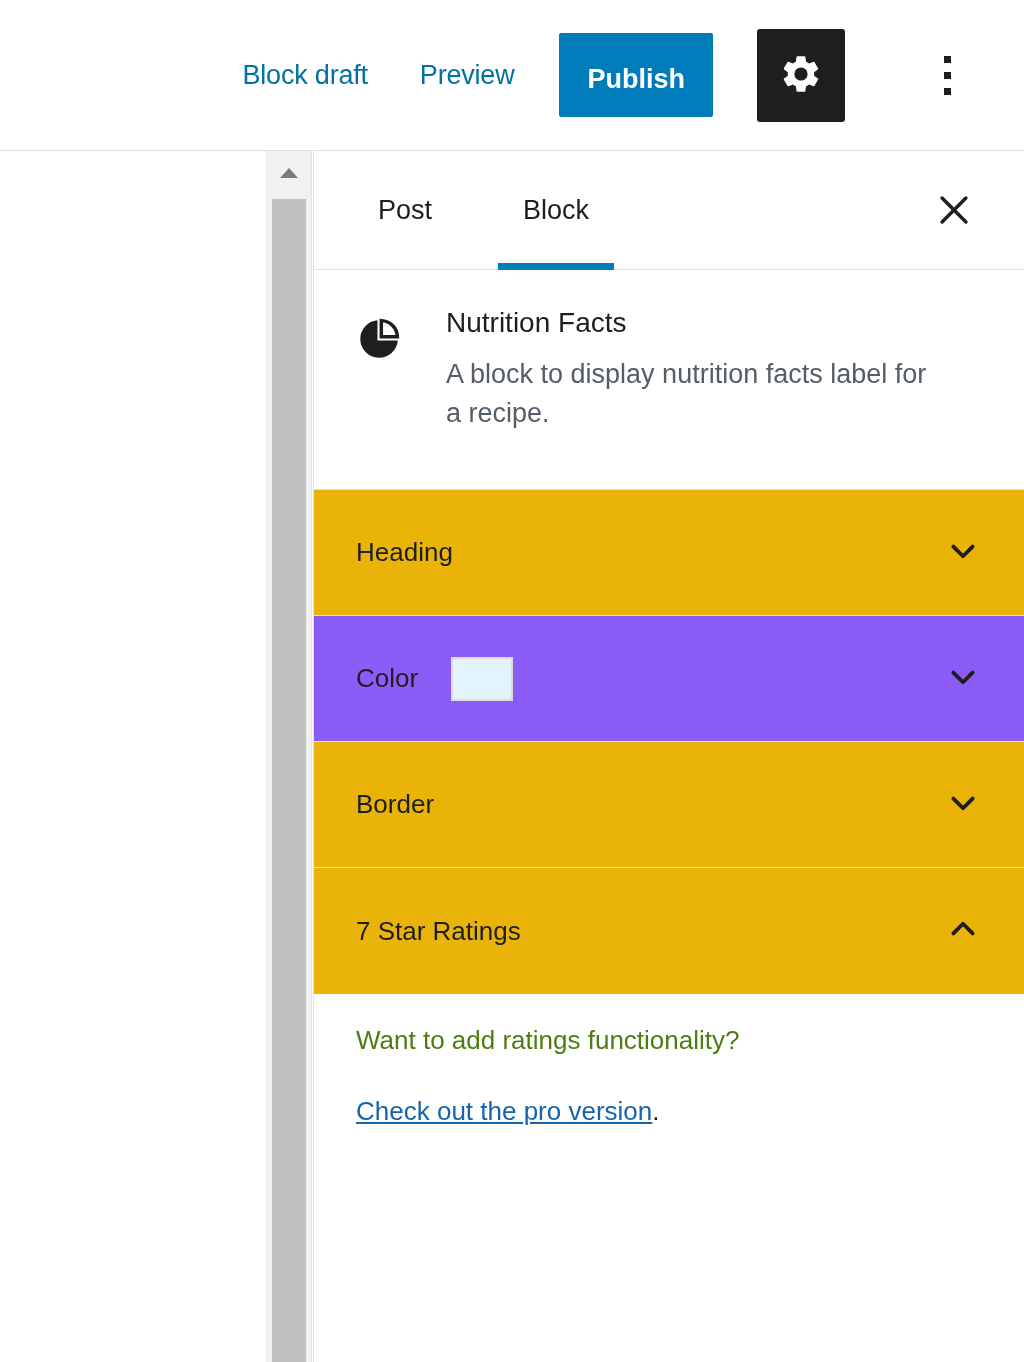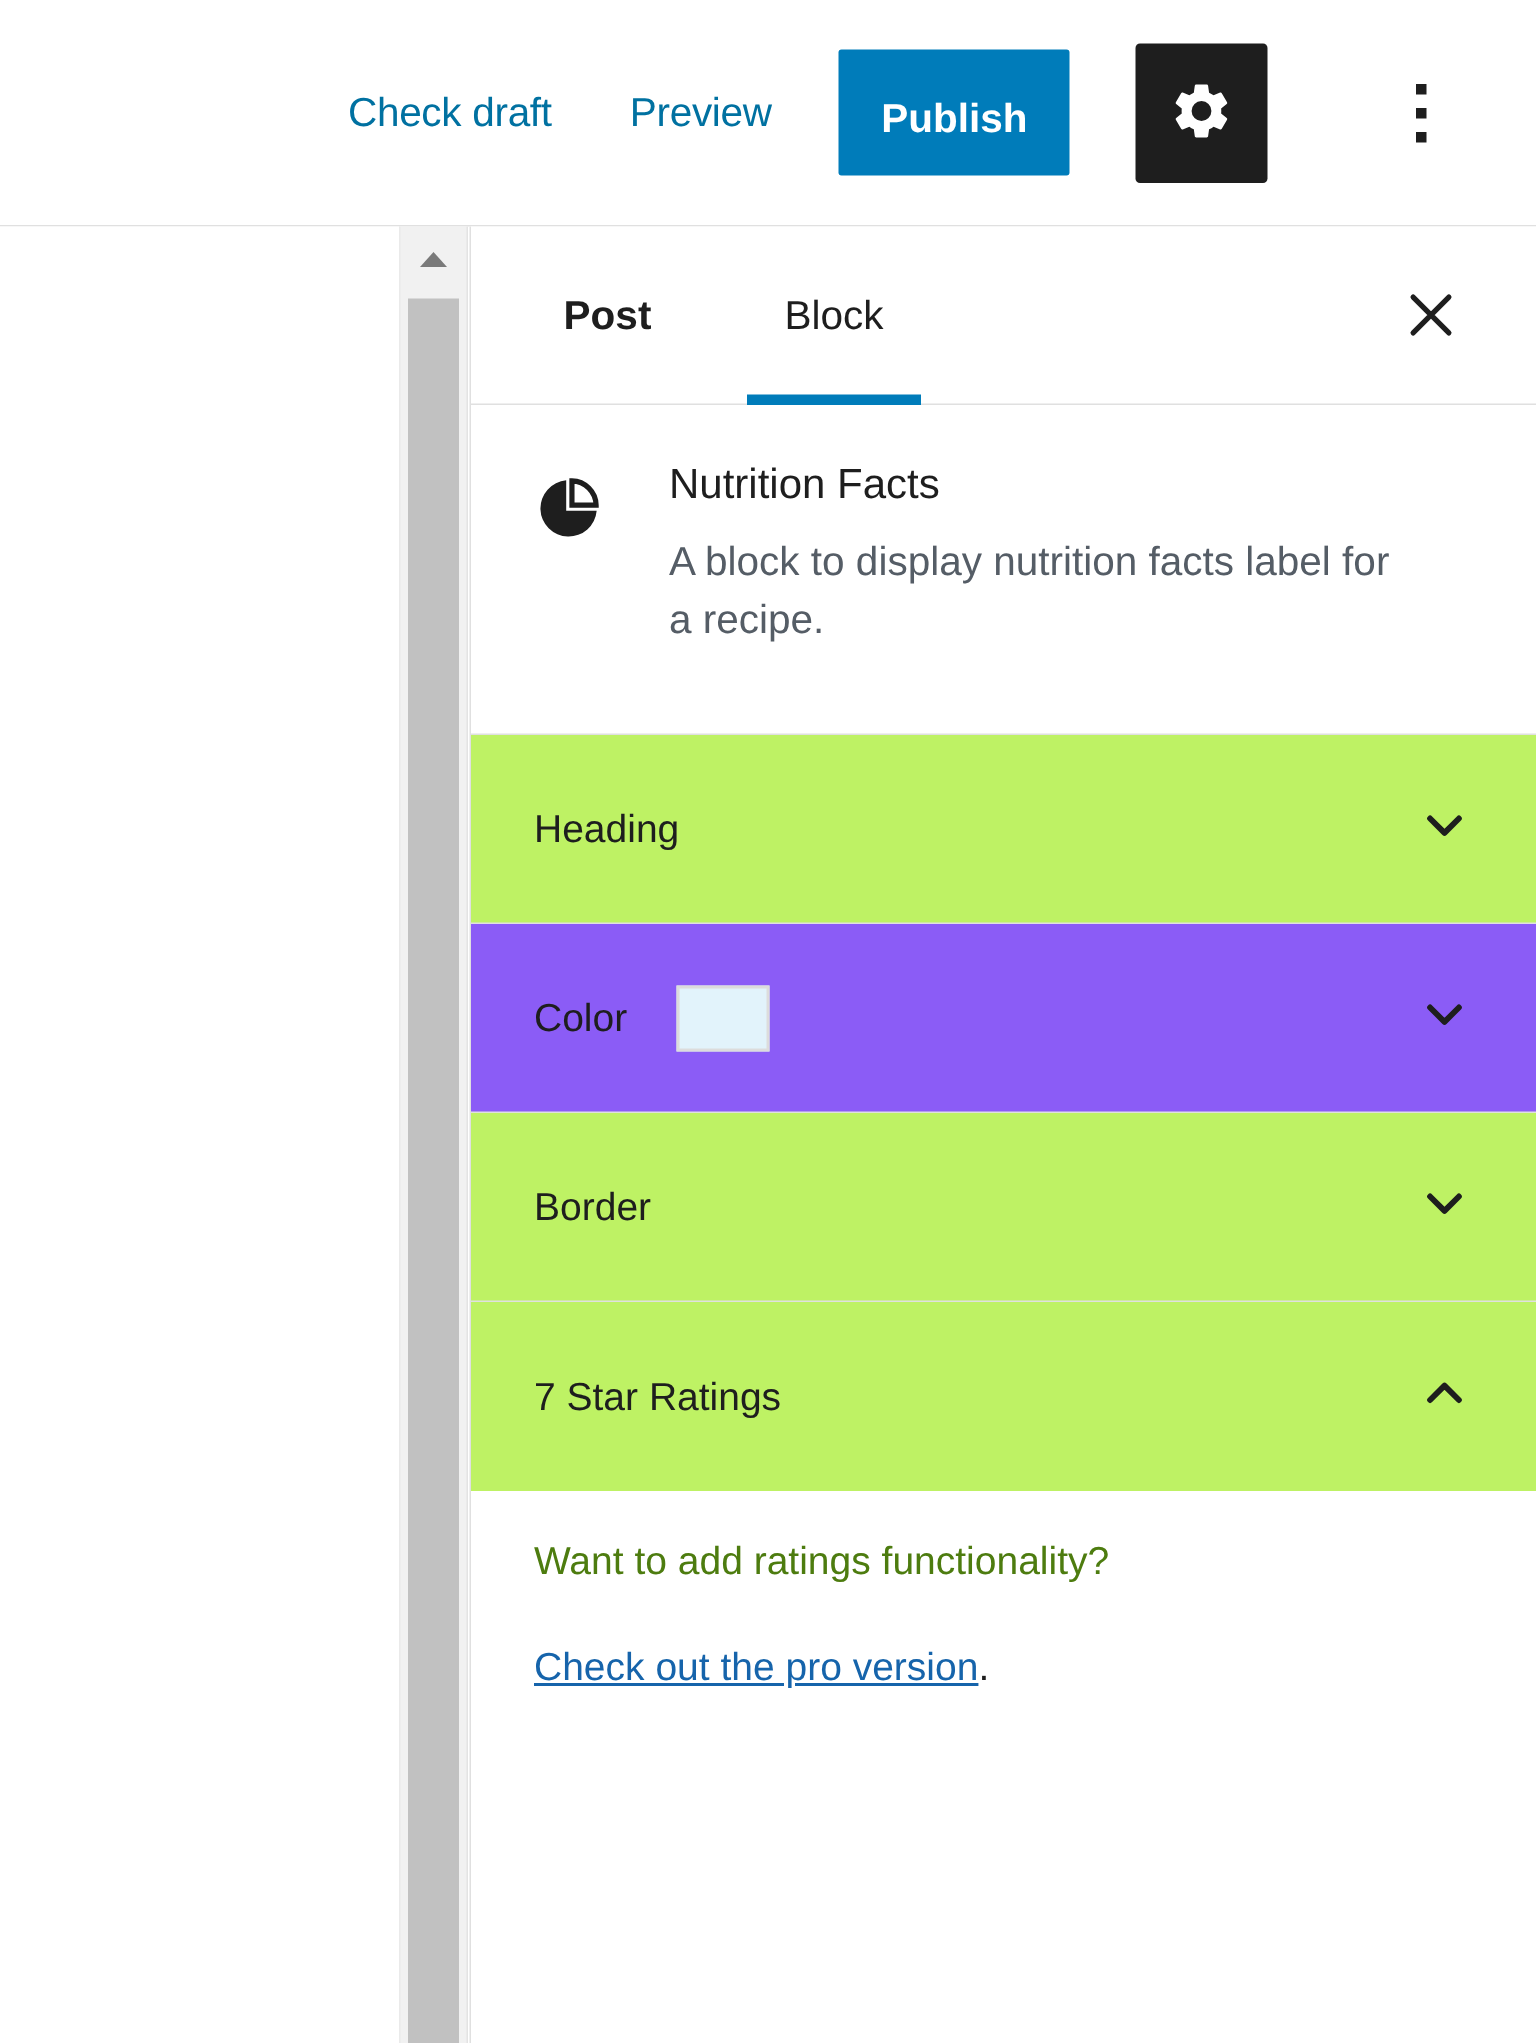--- a/index.html
+++ b/index.html
@@ -175,21 +175,21 @@
     background: none;
     border: none;
     font-size: 27px;
     color: #1e1e1e;
     cursor: pointer;
     height: 119px;
     padding: 0;
     font-family: "Liberation Sans", sans-serif;
     position: relative;
   }
-  #tab-post { margin-left: 41px; width: 100px; font-weight: bold; }
+  #tab-post { margin-left: 41px; width: 100px; }
   #tab-block { margin-left: 41px; width: 120px; font-weight: normal; }
   #tab-block::after {
     content: "";
     position: absolute;
     left: 2px;
     right: 2px;
     bottom: 0;
     height: 7px;
     background: #007cba;
   }
@@ -236,21 +236,21 @@
 
   
   .panel-row {
     height: 126px;
     display: flex;
     align-items: center;
     padding: 0 40px 0 42px;
     border-bottom: 1px solid #e0e0e0;
     cursor: pointer;
     box-sizing: border-box;
-    background: #bef264;
+    background: #eab308;
   }
   .panel-row.shaded { background: #8b5cf6; }
   .panel-row.noborder { border-bottom: none; }
   .panel-title {
     font-size: 26px;
     color: #1e1e1e;
   }
   .color-swatch {
     width: 62px;
     height: 44px;
@@ -281,21 +281,21 @@
     color: #1664ab;
     text-decoration: underline;
     cursor: pointer;
   }
 </style>
 </head>
 <body>
 
 <div class="toolbar">
   <div class="toolbar-inner">
-    <button class="tb-link" id="save-draft-btn">Check draft</button>
+    <button class="tb-link" id="save-draft-btn">Block draft</button>
     <div class="gap-a"></div>
     <button class="tb-link" id="preview-btn">Preview</button>
     <div class="gap-b"></div>
     <button class="publish-btn">Publish</button>
     <div class="gap-c"></div>
     <button class="gear-btn">
       <span>
         <svg width="44" height="44" viewBox="0 0 24 24" aria-hidden="true">
           <path fill="#ffffff" d="M19.14 12.94a7.5 7.5 0 0 0 .05-.94 7.5 7.5 0 0 0-.05-.94l2.03-1.58a.5.5 0 0 0 .12-.63l-1.92-3.32a.5.5 0 0 0-.6-.22l-2.39.96a7.2 7.2 0 0 0-1.62-.94l-.36-2.54a.5.5 0 0 0-.5-.42h-3.84a.5.5 0 0 0-.5.42l-.36 2.54c-.59.24-1.13.56-1.62.94l-2.39-.96a.5.5 0 0 0-.6.22L2.67 8.85a.5.5 0 0 0 .12.63l2.03 1.58c-.03.31-.05.62-.05.94s.02.63.05.94l-2.03 1.58a.5.5 0 0 0-.12.63l1.92 3.32c.12.22.38.3.6.22l2.39-.96c.5.38 1.03.7 1.62.94l.36 2.54c.04.24.25.42.5.42h3.84c.25 0 .46-.18.5-.42l.36-2.54c.59-.24 1.13-.56 1.62-.94l2.39.96c.22.08.48 0 .6-.22l1.92-3.32a.5.5 0 0 0-.12-.63l-2.03-1.58zM12 15.6A3.6 3.6 0 1 1 12 8.4a3.6 3.6 0 0 1 0 7.2z"></path>
         </svg>

